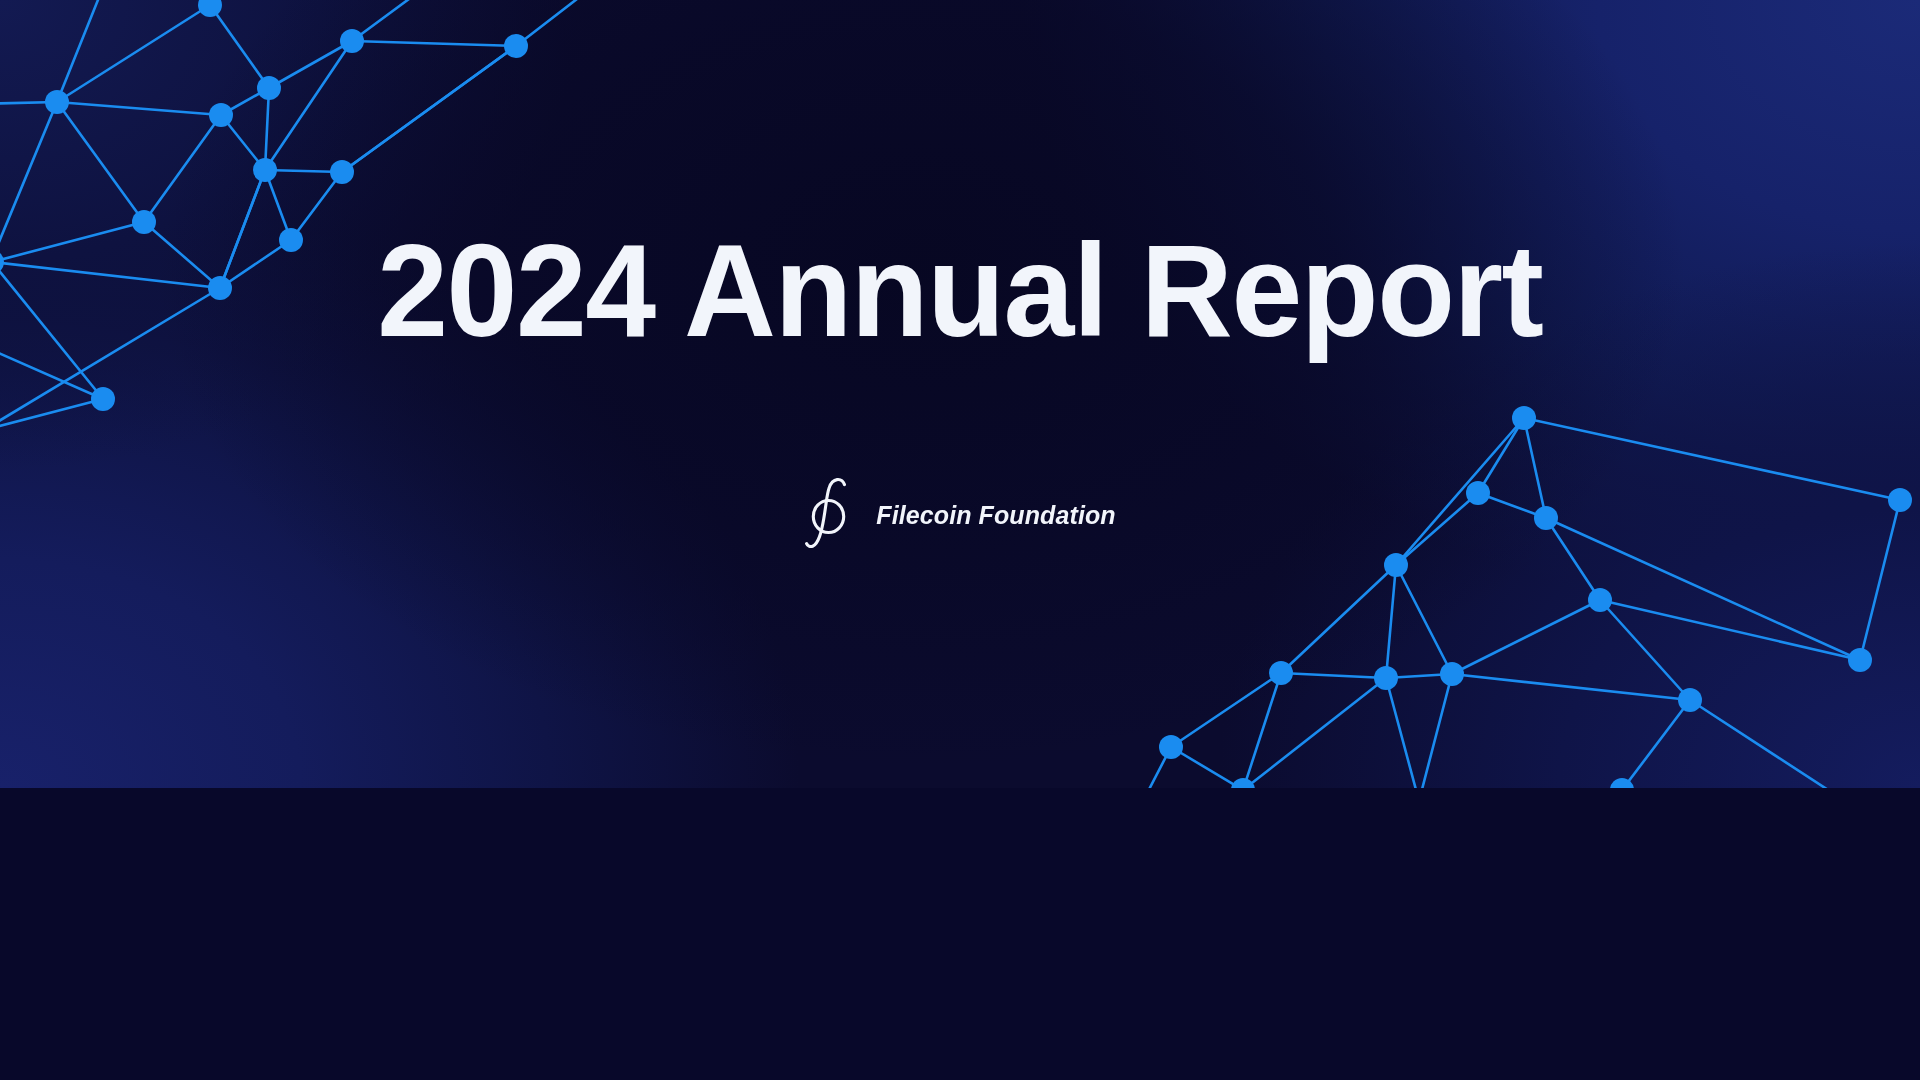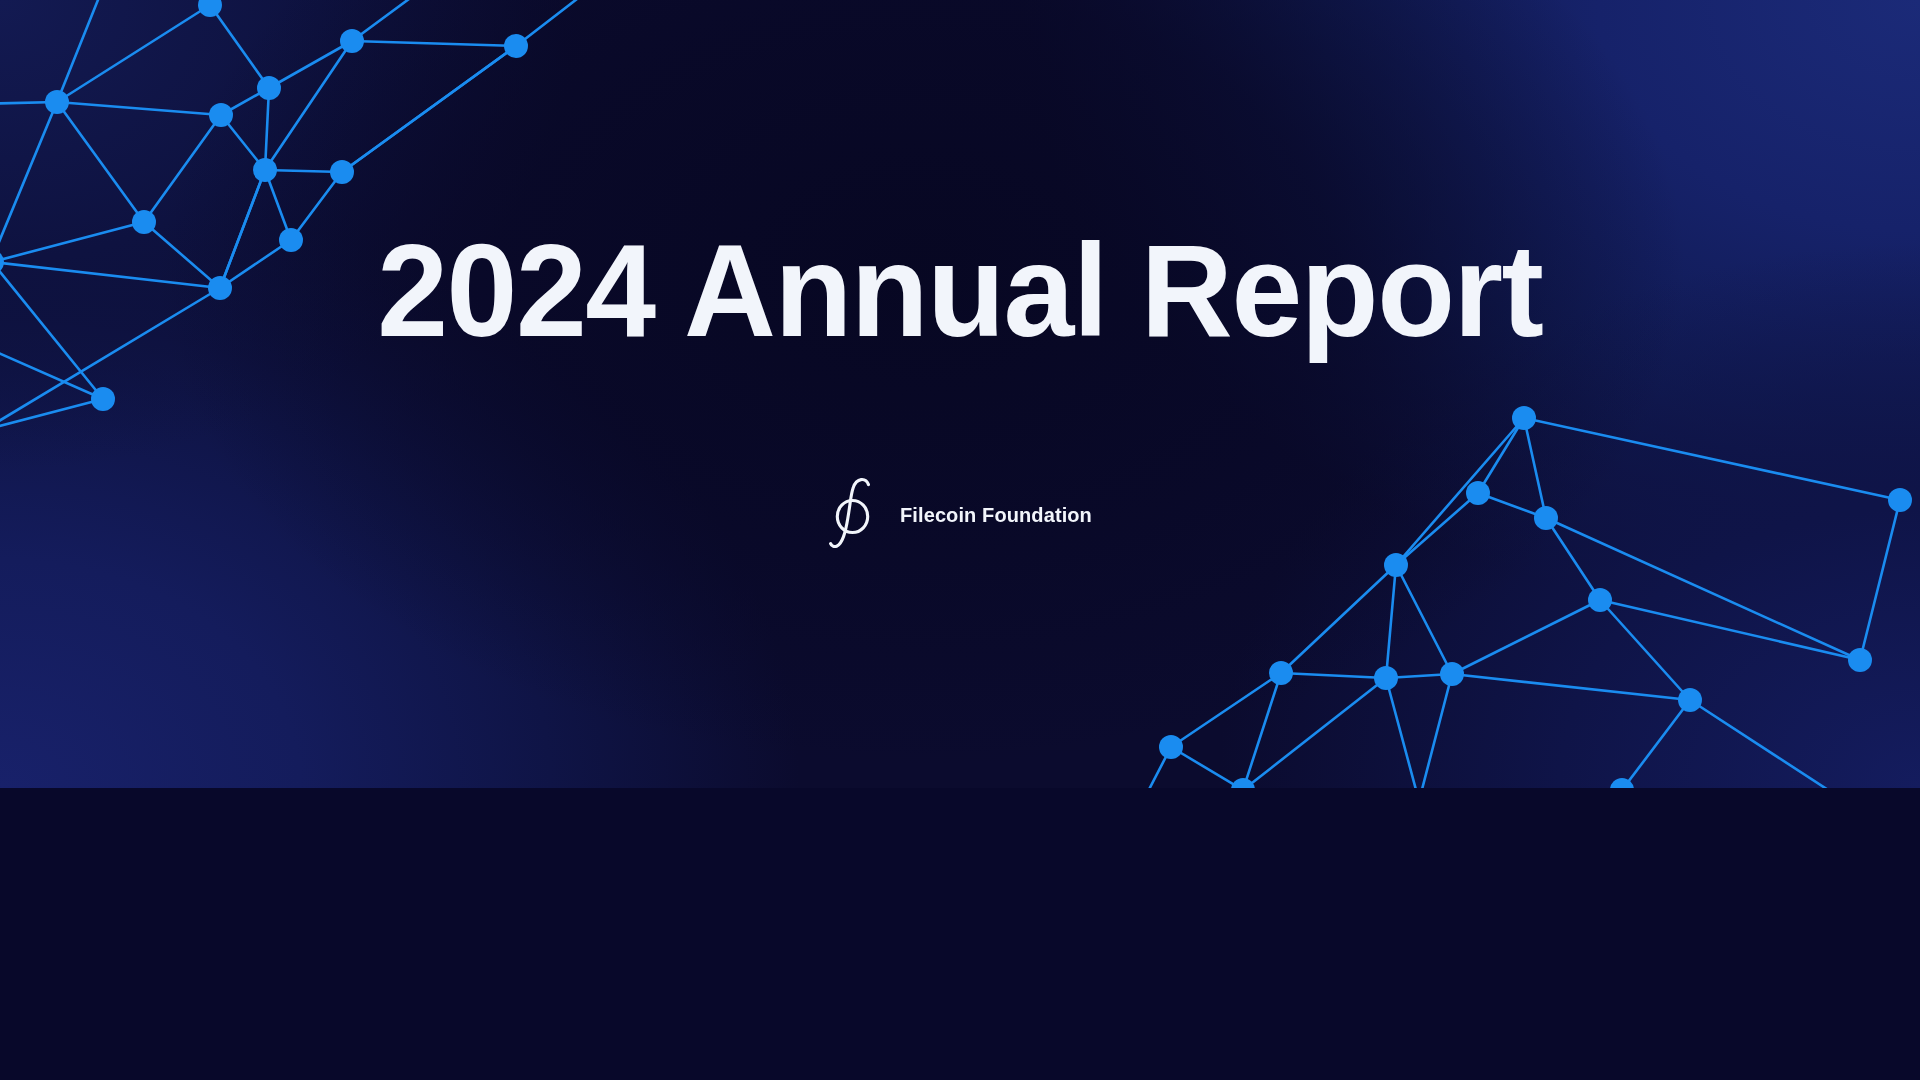--- a/index.html
+++ b/index.html
@@ -91,26 +91,27 @@
     gap: 20px;
     margin-top: 118px;
   }
   .lockup-mark {
     width: 52px;
     height: 78px;
     display: block;
     flex: 0 0 auto;
   }
   .lockup-name {
-    font-size: 20px;
+    font-size: 25px;
     font-weight: 700;
     letter-spacing: 0.1px;
     color: #f2f5fb;
     font-family: "Liberation Sans", sans-serif;
     white-space: nowrap;
+    font-style: italic;
   }
 </style>
 </head>
 <body>
 
 <div id="stage">
 
   <div class="bg-base"></div>
   <div class="bg-corner-tr"></div>
   <div class="bg-corner-bl"></div>

